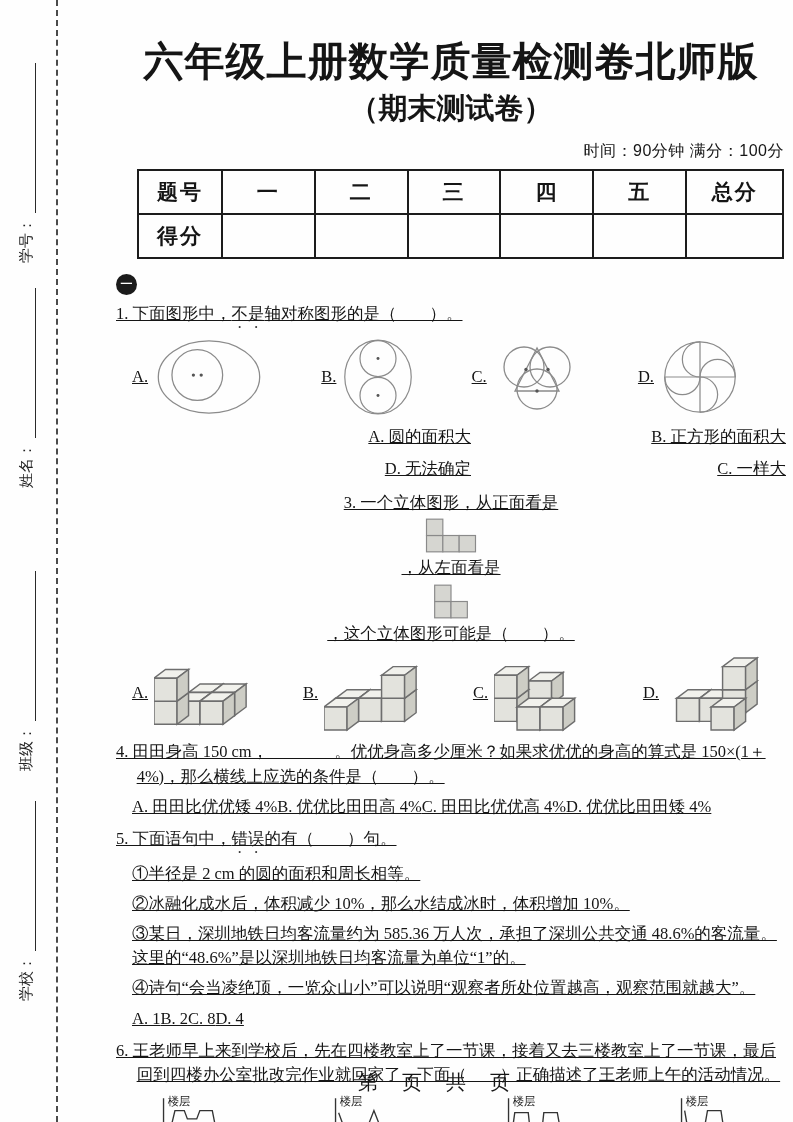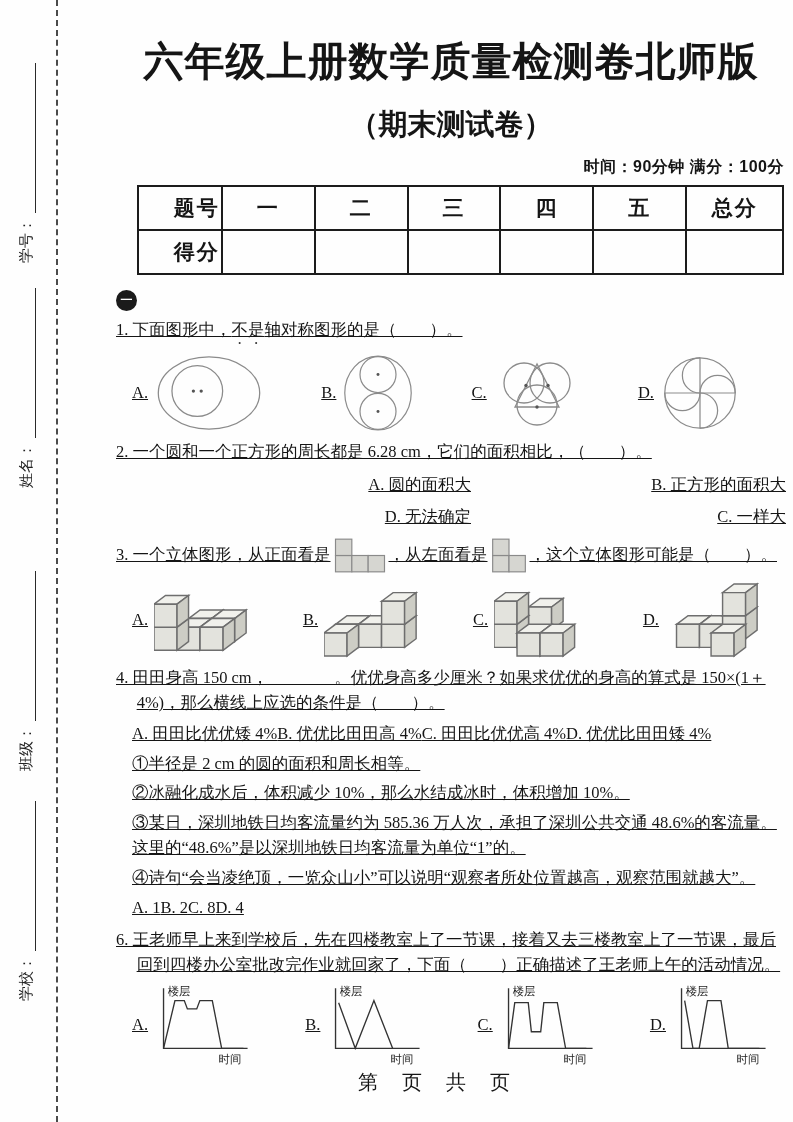--- a/index.html
+++ b/index.html
@@ -14,29 +14,29 @@
     position:absolute;width:200px;height:22px;left:-75px;
     display:flex;align-items:flex-end;gap:5px;
     transform:rotate(-90deg);
     font-size:15px;white-space:nowrap;color:#222;
   }
   .margin-field .blank{flex:1;border-bottom:1.6px solid #2a2a2a;height:14px;}
   
   .content{position:absolute;left:116px;width:670px;top:0;}
   .title{margin-top:34px;text-align:center;font-size:40px;font-weight:bold;
          font-family:"Liberation Sans","DejaVu Sans",sans-serif;letter-spacing:1px;}
-  .subtitle{margin-top:16px;text-align:center;font-size:29px;font-weight:bold;
+  .subtitle{text-align:center;font-size:29px;font-weight:bold;
             font-family:Liberation Serif, serif;}
-  .meta{margin-top:12px;text-align:right;font-size:16px;font-weight:bold;
+  .meta{margin-top:12px;text-align:right;font-size:16px;font-weight:normal;
         font-family:"Liberation Sans","DejaVu Sans",sans-serif;letter-spacing:.5px;padding-right:2px;}
   
   table.score{width:647px;margin-left:21px;margin-top:7px;border-collapse:collapse;}
   table.score td{border:2px solid #1c1c1c;height:40px;text-align:center;
                  font-size:21px;font-weight:bold;letter-spacing:2px;}
-  table.score td.c0{width:13%;text-align:right;}
+  table.score td.c0{width:13%;}
   table.score td.c6{width:15%;}
   
   .section{margin-top:15px;display:flex;align-items:center;gap:9px;
            font-family:"Liberation Sans","DejaVu Sans",sans-serif;
            font-weight:bold;font-size:17px;}
   .badge{width:21px;height:21px;border-radius:50%;background:#1b1b1b;color:#fff;
          display:flex;align-items:center;justify-content:center;font-size:12px;flex:0 0 auto;}
   
   .q{font-size:16.5px;line-height:1.5;text-decoration:underline;}
   .q-stem{margin:7px 0 0 0;padding-left:1.25em;text-indent:-1.25em;}
@@ -47,21 +47,21 @@
   .fig-row.r1{padding-right:46px;}
   .fig-row.r3{padding-right:26px;margin-top:8px;}
   .fig-row.r6{padding-right:14px;margin-top:6px;}
   .fig-item{display:flex;align-items:center;gap:6px;}
   .fig-label{font-size:16.5px;}
   .opt-grid2{display:grid;grid-template-columns:339px auto;row-gap:7px;
              padding-left:16px;margin-top:8px;text-align:right;}
   .opt-flex{display:flex;padding-left:16px;margin-top:6px;}
   .opt-flex.q5o{padding-right:68px;}
   .statement{margin:5px 0 0 0;padding-left:16px;}
-  .stem-flex{display:flex;align-items:center;gap:3px;margin-top:9px;flex-wrap:nowrap;}
+  .stem-flex{display:flex;align-items:center;gap:3px;margin-top:9px;flex-wrap:nowrap;flex-direction:column;}
   .stem-flex .num{white-space:nowrap;}
   
   svg .ln{stroke:#8b8b8b;stroke-width:1.3;fill:none;}
   svg .dot{fill:#555;stroke:none;}
   svg .axis{stroke:#333;stroke-width:1.3;fill:none;}
   svg .plot{stroke:#333;stroke-width:1.3;fill:none;}
   svg .ax-label{font-size:11px;fill:#222;font-family:"Liberation Sans","DejaVu Sans",sans-serif;}
   svg .cell{fill:#d6d6d1;stroke:#8a8a8a;stroke-width:1;}
   .footer{position:absolute;bottom:26px;left:100px;width:670px;text-align:center;
           font-size:20px;letter-spacing:2px;}
@@ -175,21 +175,20 @@
             <path class="ln" d="M42,42 A18.5,18.5 0 0 1 42,5"></path>
             <path class="ln" d="M42,42 A18.5,18.5 0 0 1 79,42"></path>
             <path class="ln" d="M42,42 A18.5,18.5 0 0 1 42,79"></path>
             <path class="ln" d="M42,42 A18.5,18.5 0 0 1 5,42"></path>
           </svg>
         </div>
       </div>
     </div>
 
     <div class="q">
-      <p class="q-stem">2. 一个圆和一个正方形的周长都是 6.28 cm，它们的面积相比，（　　）。</p>
       <div class="opt-grid2">
         <span>A. 圆的面积大</span>
         <span>B. 正方形的面积大</span>
         <span>D. 无法确定</span>
         <span>C. 一样大</span>
       </div>
     </div>
 
     <div class="q">
       <div class="stem-flex">
@@ -257,20 +256,21 @@
       <p class="q-stem">4. 田田身高 150 cm，________。优优身高多少厘米？如果求优优的身高的算式是 150×(1＋4%)，那么横线上应选的条件是（　　）。</p>
       <div class="opt-flex">
         <span>A. 田田比优优矮 4%</span>
         <span>B. 优优比田田高 4%</span>
         <span>C. 田田比优优高 4%</span>
         <span>D. 优优比田田矮 4%</span>
       </div>
     </div>
 
     <div class="q">
+      <p class="q-stem"><span>5. 下面语句中，</span><span class="emph">错误</span><span>的有（　　）句。</span></p>
       <p class="statement">①半径是 2 cm 的圆的面积和周长相等。</p>
       <p class="statement">②冰融化成水后，体积减少 10%，那么水结成冰时，体积增加 10%。</p>
       <p class="statement">③某日，深圳地铁日均客流量约为 585.36 万人次，承担了深圳公共交通 48.6%的客流量。这里的“48.6%”是以深圳地铁日均客流量为单位“1”的。</p>
       <p class="statement">④诗句“会当凌绝顶，一览众山小”可以说明“观察者所处位置越高，观察范围就越大”。</p>
       <div class="opt-flex q5o">
         <span>A. 1</span>
         <span>B. 2</span>
         <span>C. 8</span>
         <span>D. 4</span>
       </div>

